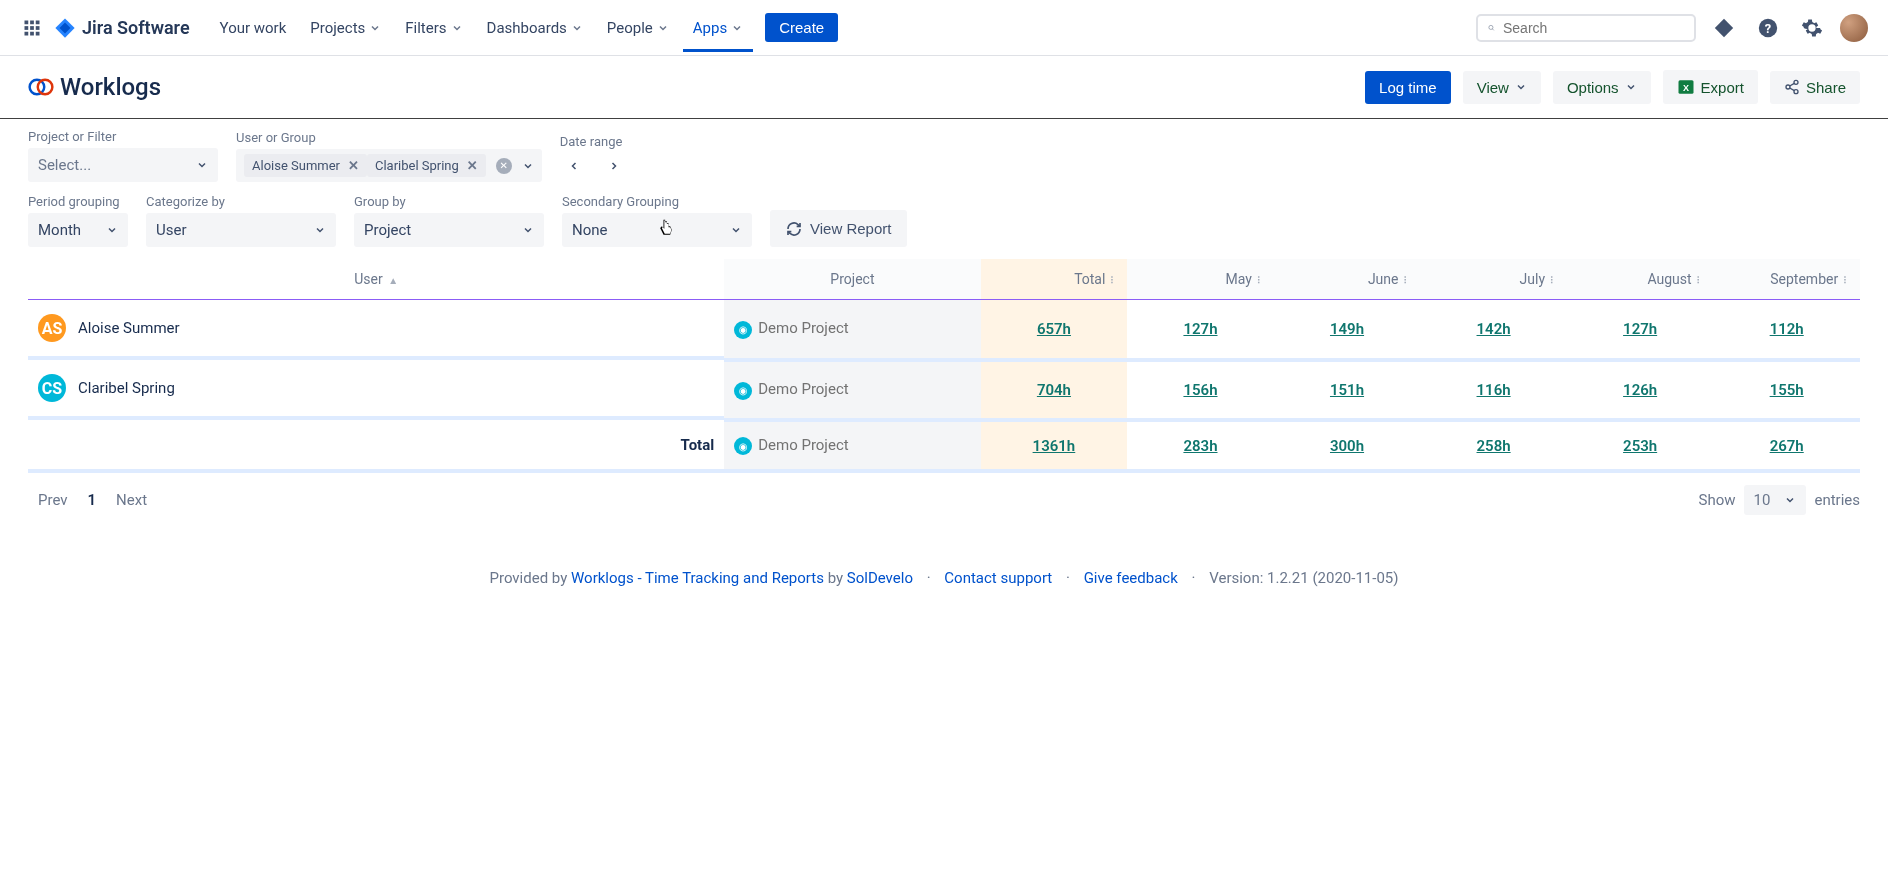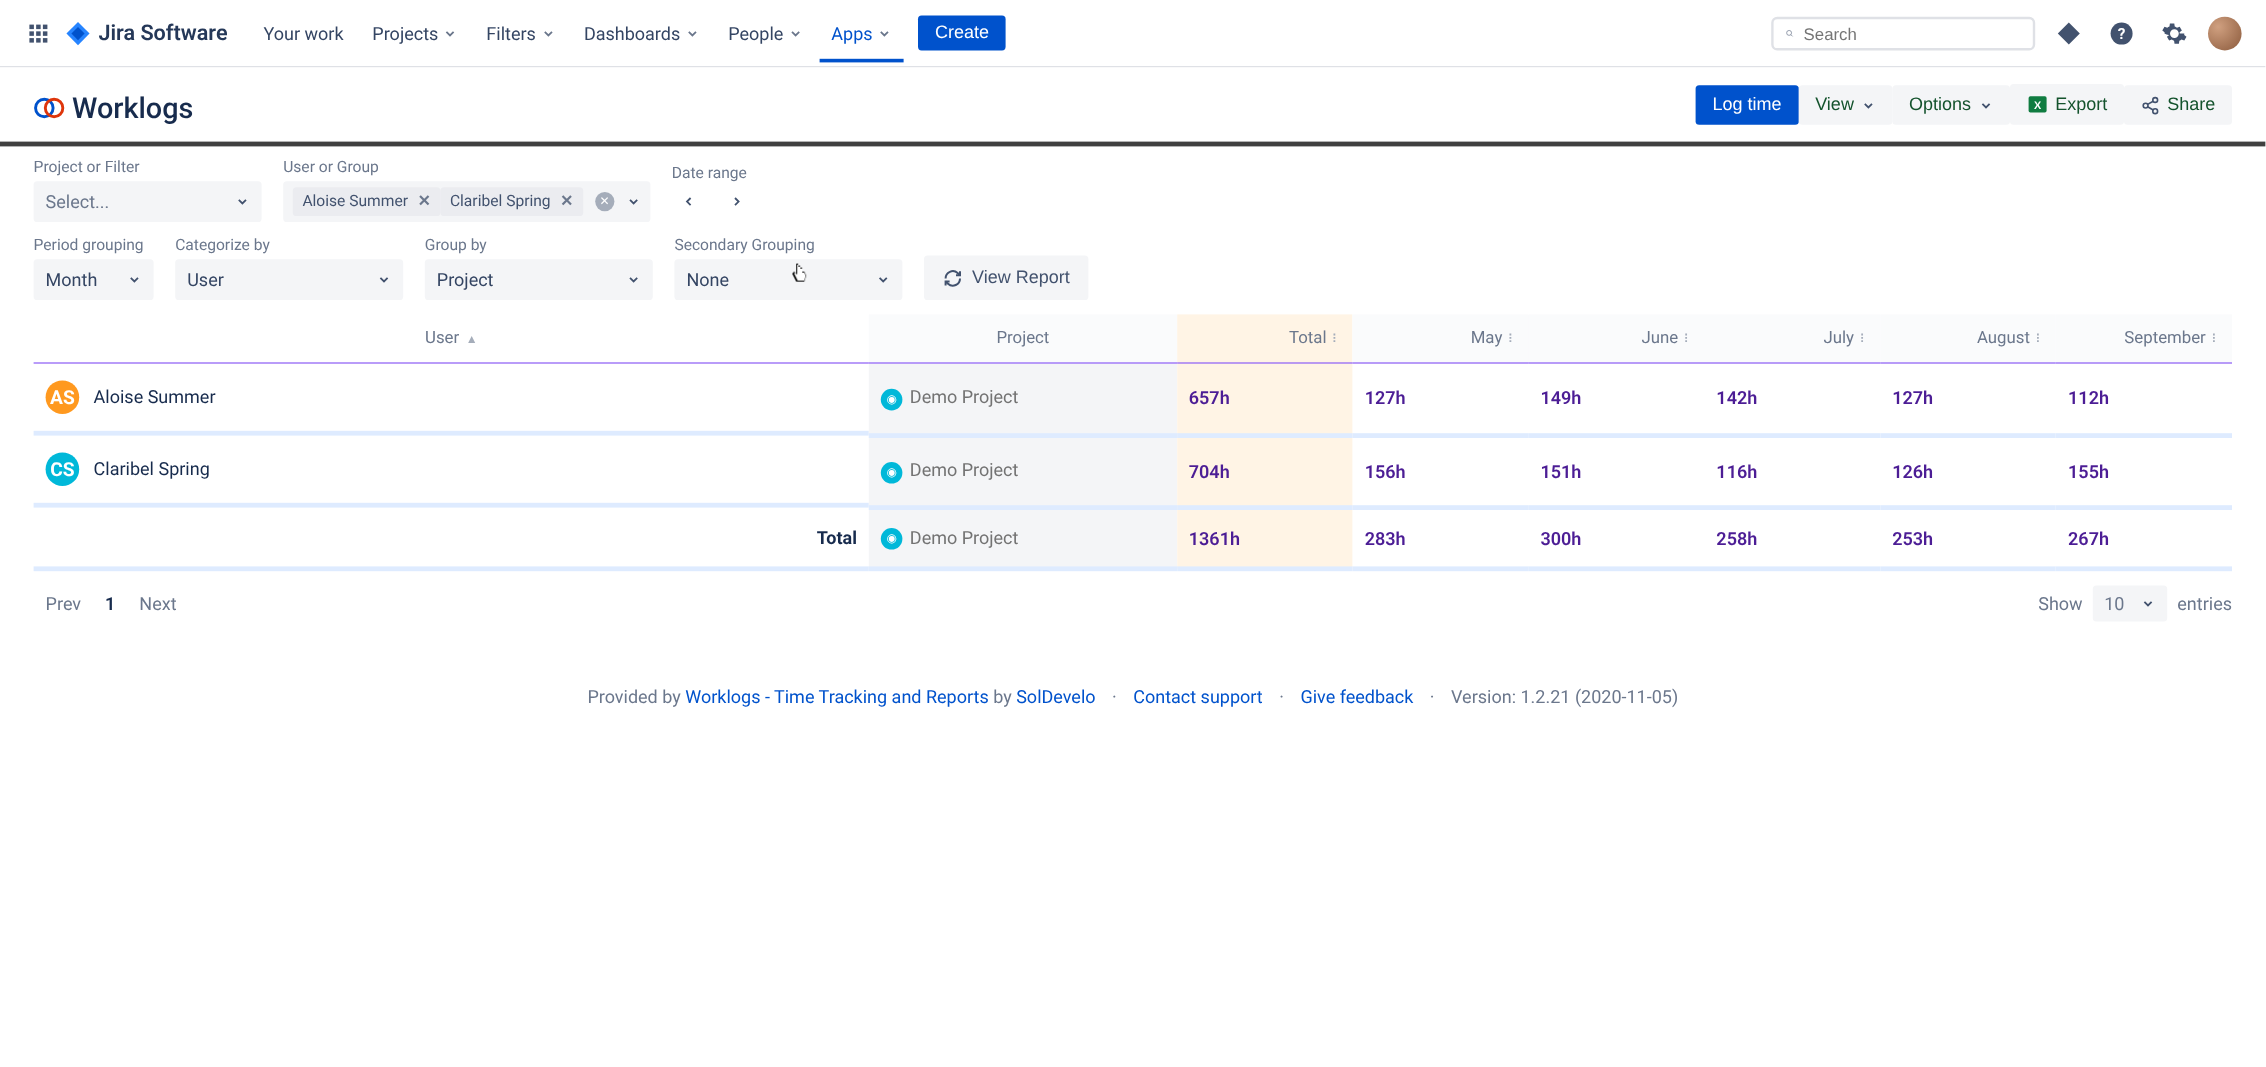--- a/index.html
+++ b/index.html
@@ -12,24 +12,24 @@
 .topnav .navitem { padding: 6px 10px; color: #344563; cursor: pointer; display: flex; align-items: center; gap: 4px; font-size: 15px; }
 .topnav .navitem.active { color: #0052CC; border-bottom: 3px solid #0052CC; padding-bottom: 12px; padding-top: 15px; }
 .topnav .create-btn { background: #0052CC; color: #fff; padding: 6px 14px; border-radius: 3px; border: none; font-size: 15px; cursor: pointer; margin-left: 8px; }
 .topnav .spacer { flex: 1; }
 .search-box { display: flex; align-items: center; background: #fff; border: 2px solid #DFE1E6; border-radius: 5px; padding: 4px 10px; width: 220px; gap: 8px; }
 .search-box input { border: none; outline: none; font-size: 14px; flex: 1; color: #6B778C; }
 .topnav .righticon { width: 32px; height: 32px; display: flex; align-items: center; justify-content: center; margin-left: 8px; cursor: pointer; color: #42526E; }
 .avatar-img { width: 28px; height: 28px; border-radius: 50%; background: radial-gradient(circle at 30% 30%, #d0a080, #8b5a3c); margin-left: 8px; cursor: pointer; }
 
 
-.pagehdr { display: flex; align-items: flex-end; padding: 14px 28px; border-bottom: 4px solid #404040; }
+.pagehdr { display: flex; align-items: center; padding: 14px 28px; border-bottom: 1px solid #404040; }
 .pagehdr .title { display: flex; align-items: center; gap: 6px; font-size: 24px; font-weight: 500; color: #172B4D; }
 .pagehdr .spacer { flex: 1; }
-.pagehdr .btn { padding: 8px 14px; border-radius: 3px; cursor: pointer; font-size: 15px; display: inline-flex; align-items: center; gap: 6px; margin-left: 0; }
+.pagehdr .btn { padding: 8px 14px; border-radius: 3px; cursor: pointer; font-size: 15px; display: inline-flex; align-items: center; gap: 6px; margin-left: 12px; }
 .btn-primary { background: #0052CC; color: #fff; border: none; }
 .btn-sub { background: #F4F5F7; color: #14532d; border: none; }
 
 
 .filters { padding: 10px 28px 0 28px; }
 .filters .row { display: flex; align-items: flex-end; gap: 18px; margin-bottom: 12px; flex-wrap: wrap; }
 .field { display: flex; flex-direction: column; gap: 4px; }
 .field-label { font-size: 13px; color: #6B778C; }
 .select { background: #F4F5F7; border-radius: 3px; padding: 8px 10px; min-width: 140px; display: flex; align-items: center; justify-content: space-between; cursor: pointer; color: #344563; font-size: 15px; }
 .select.wide { min-width: 190px; }
@@ -53,21 +53,21 @@
 th.month-col { background: #FAFBFC; }
 th .sortdots { color: #A5ADBA; font-size: 10px; margin-left: 2px; }
 td { padding: 14px 10px; border-bottom: 1px solid #F4F5F7; font-size: 15px; }
 td.user-cell { display: flex; align-items: center; gap: 12px; color: #172B4D; }
 .user-avatar { width: 28px; height: 28px; border-radius: 50%; display: inline-flex; align-items: center; justify-content: center; font-size: 16px; font-weight: bold; color: #fff; text-align: right; }
 .ua-orange { background: #FF991F; }
 .ua-teal { background: #00B8D9; }
 td.proj-cell { background: #F4F5F7; }
 td.proj-cell a { color: #737373; text-decoration: none; }
 .proj-icon { width: 18px; height: 18px; border-radius: 50%; background: #00B8D9; display: inline-flex; align-items: center; justify-content: center; margin-right: 6px; color: #fff; font-size: 10px; vertical-align: middle; }
-td.num { text-align: left; font-weight: 600; color: #4c1d95; }
+td.num { text-align: center; font-weight: 600; color: #0f766e; text-decoration: underline; }
 td.num.total { background: #FFF4E5; }
 td.label-total { text-align: right; font-weight: 700; color: #172B4D; }
 tr.sep td { border-bottom: 4px solid #DEEBFF; }
 
 
 .pager { display: flex; align-items: center; padding: 12px 28px 24px 28px; color: #6B778C; font-size: 15px; }
 .pager .pg { padding: 4px 10px; cursor: pointer; }
 .pager .pg.active { color: #172B4D; font-weight: 600; }
 .pager .spacer { flex: 1; }
 .pager .entries-select { background: #F4F5F7; padding: 6px 10px; border-radius: 3px; display: inline-flex; align-items: center; gap: 14px; margin: 0 8px; cursor: pointer; text-align: center; }

